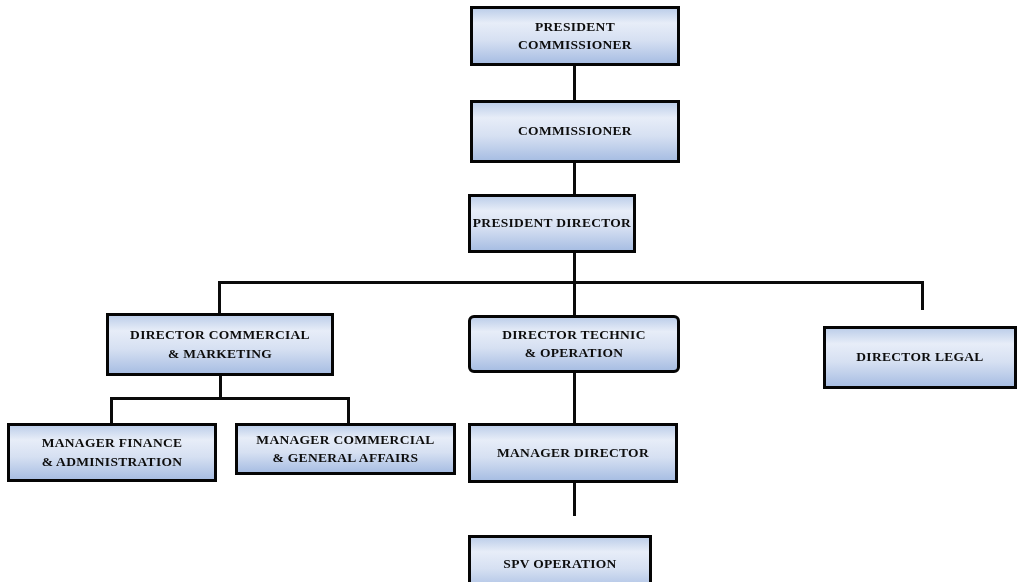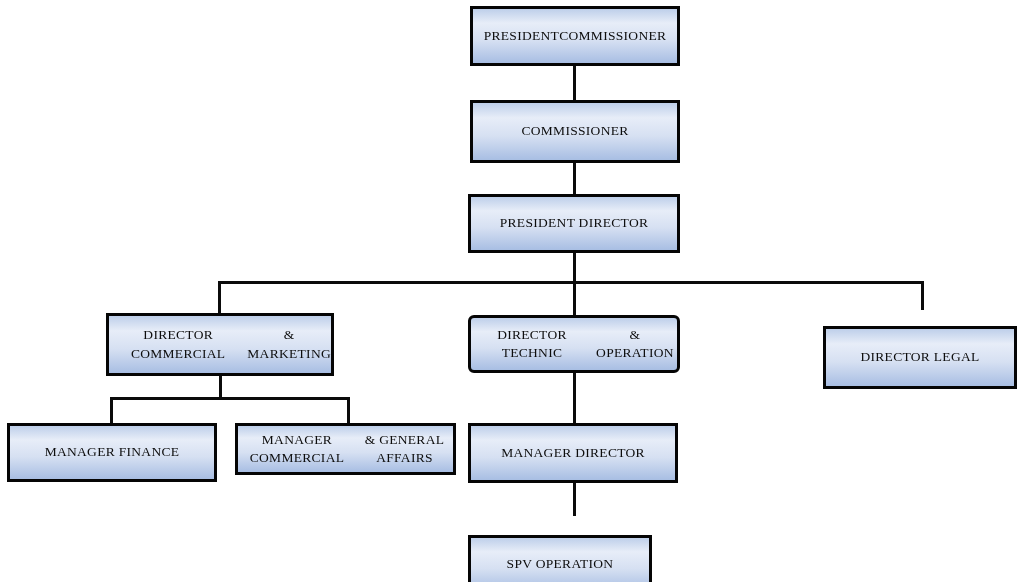--- a/index.html
+++ b/index.html
@@ -9,36 +9,36 @@
     background:#ffffff;
     font-family:"Liberation Serif","DejaVu Serif",serif;
     overflow:hidden;
   }
   .node{
     position:absolute;
     box-sizing:border-box;
     border:3px solid #050505;
     background:linear-gradient(180deg,#becfea 0%,#e7edf8 26%,#d6e0f2 58%,#a8bee3 100%);
     display:flex;
-    flex-direction:row;
+    flex-direction:column;
     align-items:center;
     justify-content:center;
     text-align:center;
-    font-weight:400;
+    font-weight:700;
     font-size:13.5px;
     line-height:1.35;
     letter-spacing:0.3px;
     color:#0d0d0d;
   }
   .edge{position:absolute;background:#0b0b0b;}
 
   
   #n-president-commissioner{left:470px;top:6px;width:210px;height:60px;}
   #n-commissioner{left:470px;top:100px;width:210px;height:63px;}
-  #n-president-director{left:468px;top:194px;width:212px;height:59px;}
+  #n-president-director{left:468px;top:194px;width:168px;height:59px;}
   #n-director-commercial{left:106px;top:313px;width:228px;height:63px;}
   #n-director-technic{left:468px;top:315px;width:212px;height:58px;border-radius:6px;}
   #n-director-legal{left:823px;top:310px;width:194px;height:63px;margin-top:16px;}
   #n-manager-finance{left:7px;top:423px;width:210px;height:59px;align-items:center;}
   #n-manager-commercial{left:235px;top:423px;width:221px;height:52px;}
   #n-manager-operation{left:468px;top:423px;width:210px;height:60px;}
   #n-spv-operation{left:468px;top:516px;width:184px;height:59px;margin-top:19px;}
 
   
   #e1{left:573px;top:66px;width:3px;height:34px;}
@@ -94,20 +94,21 @@
     <span>DIRECTOR TECHNIC</span>
     <span>&amp; OPERATION</span>
   </div>
 
   <div class="node" id="n-director-legal">
     <span>DIRECTOR LEGAL</span>
   </div>
 
   <div class="node" id="n-manager-finance">
     <span>MANAGER FINANCE</span>
+    <span>&amp; ADMINISTRATION</span>
   </div>
 
   <div class="node" id="n-manager-commercial">
     <span>MANAGER COMMERCIAL</span>
     <span>&amp; GENERAL AFFAIRS</span>
   </div>
 
   <div class="node" id="n-manager-operation">
     <span>MANAGER DIRECTOR</span>
   </div>

